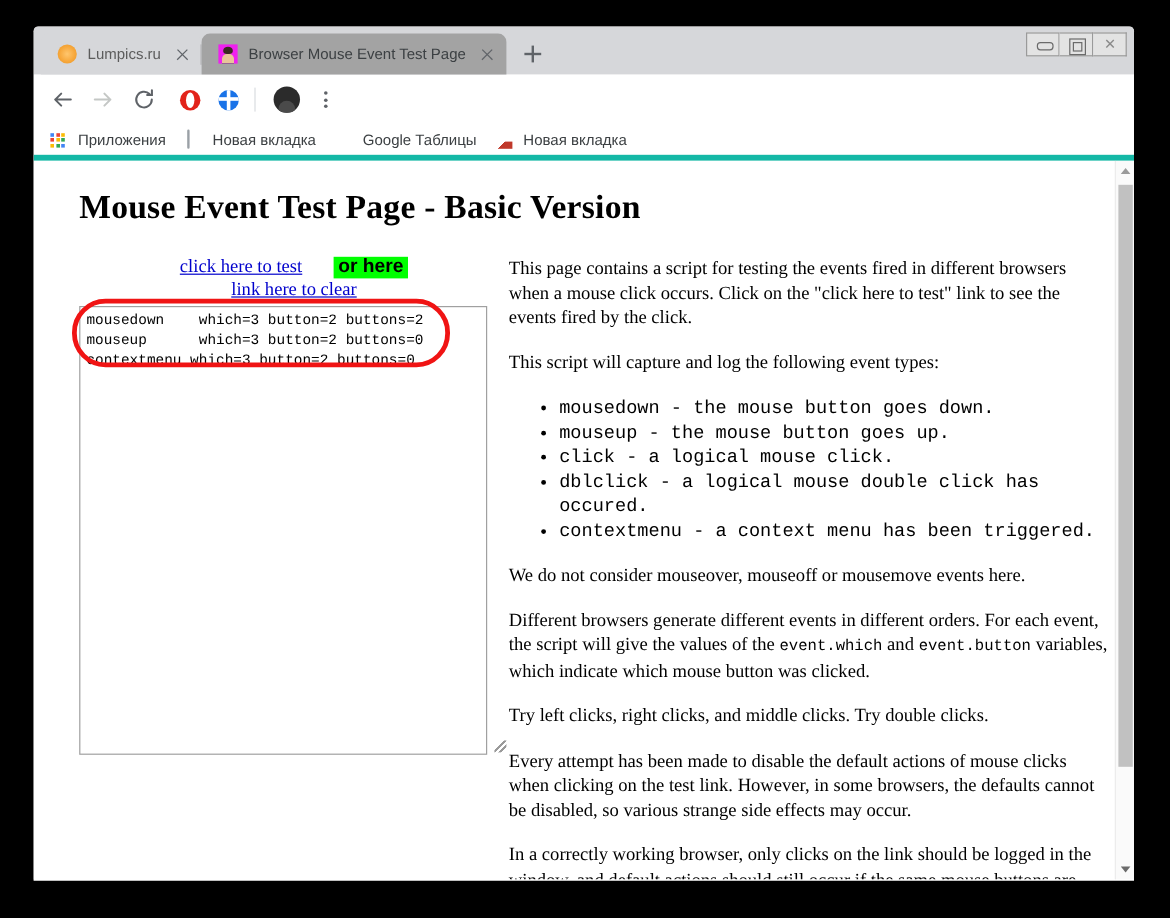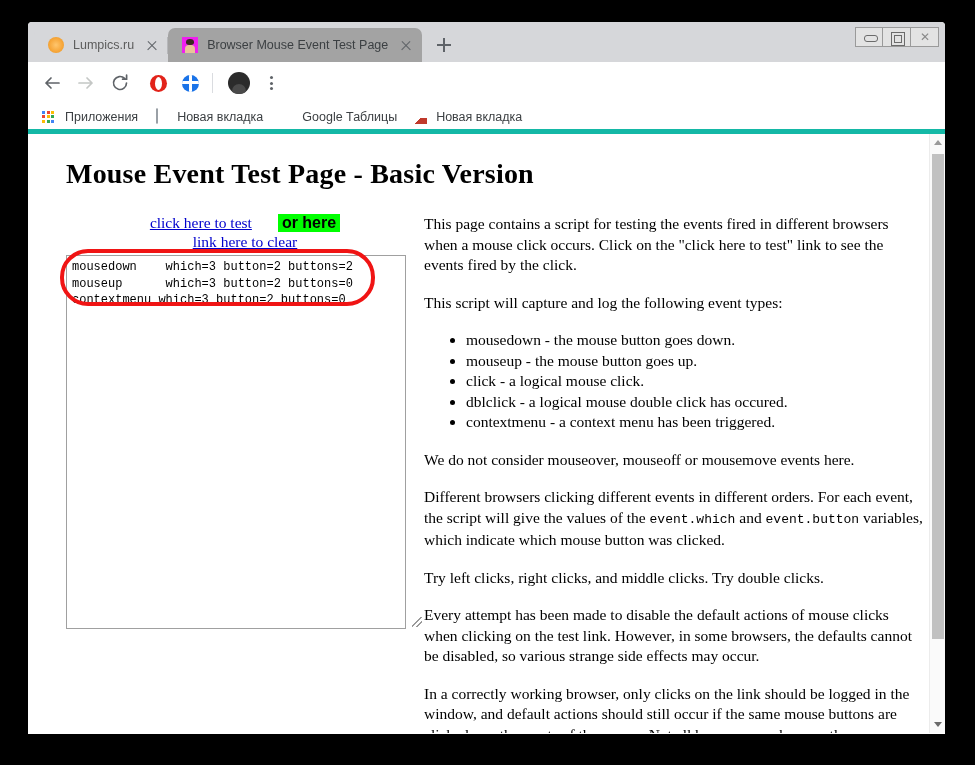--- a/index.html
+++ b/index.html
@@ -446,21 +446,21 @@
     position: absolute;
     left: 378px; top: 0;
     width: 502px;
     font-family: "Liberation Serif", serif;
     font-size: 15.5px;
     line-height: 20.5px;
     color: #000000;
   }
   #right-col p { margin: 0 0 17px 0; }
   #right-col ul { margin: 0 0 17px 0; padding-left: 42px; }
-  #right-col li { margin: 0; }
+  #right-col li { margin: 0; font-family: Liberation Mono, monospace; }
   code {
     font-family: Liberation Mono, monospace;
     font-size: 13px;
   }
 
   
   #scrollbar {
     position: absolute;
     right: 0; top: 0;
     width: 16px; height: 100%;
@@ -632,21 +632,21 @@
             <ul>
               <li>mousedown - the mouse button goes down.</li>
               <li>mouseup - the mouse button goes up.</li>
               <li>click - a logical mouse click.</li>
               <li>dblclick - a logical mouse double click has occured.</li>
               <li>contextmenu - a context menu has been triggered.</li>
             </ul>
 
             <p>We do not consider mouseover, mouseoff or mousemove events here.</p>
 
-            <p><span>Different browsers clicking different events in different orders. For each event, the script will give the values of the </span><code>event.which</code><span> and </span><code>event.button</code><span> variables, which indicate which mouse button was clicked.</span></p>
+            <p><span>Different browsers generate different events in different orders. For each event, the script will give the values of the </span><code>event.which</code><span> and </span><code>event.button</code><span> variables, which indicate which mouse button was clicked.</span></p>
 
             <p>Try left clicks, right clicks, and middle clicks. Try double clicks.</p>
             <p>Every attempt has been made to disable the default actions of mouse clicks when clicking on the test link. However, in some browsers, the defaults cannot be disabled, so various strange side effects may occur.</p>
             <p>In a correctly working browser, only clicks on the link should be logged in the window, and default actions should still occur if the same mouse buttons are clicked on other parts of the screen. Not all browsers work correctly.</p>
 
           </div>
 
         </div>
       </div>
 

